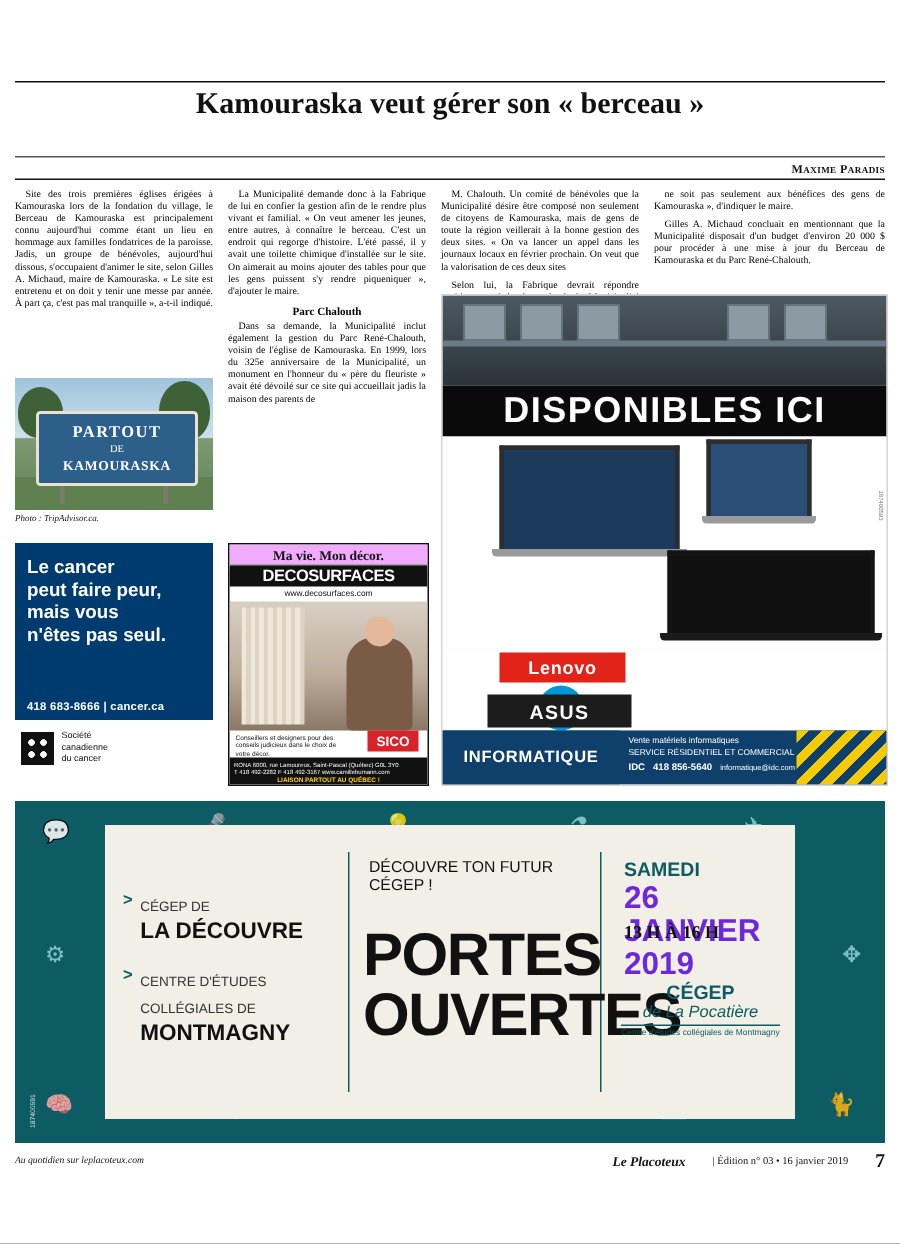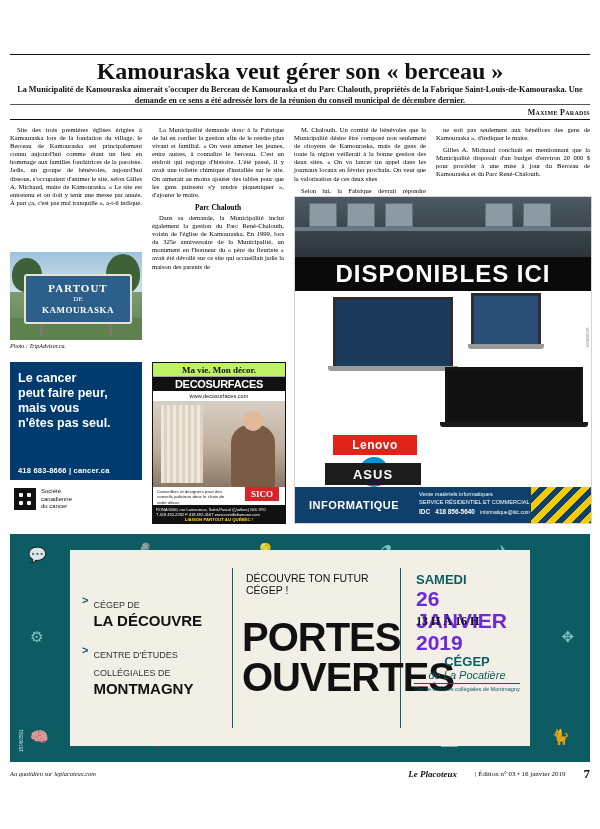--- a/index.html
+++ b/index.html
@@ -4,21 +4,21 @@
 <style>
   html,body{margin:0;padding:0;background:#6e6e6e;}
   body{font-family:"Liberation Serif", serif;}
   #page{
     position:relative;width:600px;height:829px;background:#ffffff;overflow:hidden;
   }
 
   
   .headline{
     position:absolute;left:10px;top:58px;width:580px;text-align:center;
-    font-family:"Liberation Serif", serif;font-weight:bold;font-size:24px;color:#111;
+    font-family:"Liberation Serif", serif;font-weight:bold;font-size:20px;color:#111;
   }
   .deck{
     position:absolute;left:10px;top:84px;width:580px;text-align:center;
     font-family:"Liberation Serif", serif;font-weight:bold;font-size:8.2px;line-height:11px;color:#111;
   }
   .byline{
     position:absolute;right:10px;top:108px;font-family:"Liberation Serif", serif;
     font-variant:small-caps;font-weight:bold;font-size:8px;letter-spacing:.3px;color:#111;
   }
   .rule{position:absolute;background:#111;}
@@ -98,21 +98,21 @@
   .ad-cancer .logo .txt{
     font-family:"Liberation Sans", sans-serif;font-size:6px;line-height:7.5px;color:#111;
   }
 
   
   .ad-deco{
     position:absolute;left:152px;top:362px;width:132px;height:160px;
     border:1px solid #111;background:#fff;overflow:hidden;
   }
   .ad-deco .hdr{
-    position:absolute;left:0;top:0;width:132px;height:13px;background:#bef264;color:#111;
+    position:absolute;left:0;top:0;width:132px;height:13px;background:#f0abfc;color:#111;
     font-family:"Liberation Serif", serif;font-weight:bold;font-size:9px;
     display:flex;align-items:center;justify-content:center;border-bottom:4px solid #a3a3a3;
   }
   .ad-deco .brand{
     position:absolute;left:0;top:14px;width:132px;height:14px;background:#111;color:#fff;
     font-family:"Liberation Sans", sans-serif;font-weight:bold;font-size:11px;
     display:flex;align-items:center;justify-content:center;letter-spacing:-.3px;
   }
   .ad-deco .site{
     position:absolute;left:0;top:28px;width:132px;height:9px;color:#111;
@@ -133,21 +133,21 @@
   }
   .ad-deco .photo2 .lady:before{
     content:"";position:absolute;left:12px;top:-14px;width:20px;height:20px;border-radius:50%;background:#e3b99a;
   }
   .ad-deco .cap{
     position:absolute;left:4px;top:126px;width:76px;
     font-family:"Liberation Sans", sans-serif;font-size:4.4px;line-height:5.4px;color:#111;
   }
   .ad-deco .sico{
     position:absolute;right:6px;top:124px;width:34px;height:14px;background:#d8232a;color:#fff;
-    font-family:Liberation Serif, serif;font-weight:bold;font-size:9px;
+    font-family:Liberation Sans, sans-serif;font-weight:bold;font-size:9px;
     display:flex;align-items:center;justify-content:center;
   }
   .ad-deco .foot{
     position:absolute;left:0;bottom:0;width:132px;height:18px;background:#111;color:#fff;
     font-family:"Liberation Sans", sans-serif;font-size:4px;line-height:5px;padding:2px 3px;
     box-sizing:border-box;
   }
   .ad-deco .foot .yellow{color:#ffd200;font-weight:bold;text-align:center;display:block;font-size:4.3px;}
 
   
@@ -284,21 +284,20 @@
   .footright .pg{font-weight:bold;font-size:13px;}
 </style>
 </head>
 <body>
 
 <div id="page">
 
   <div class="rule top"></div>
   <div class="headline">Kamouraska veut gérer son « berceau »</div>
   <div class="rule under-deck"></div>
-  <div class="deck">La Municipalité de Kamouraska aimerait s'occuper du Berceau de Kamouraska et du Parc Chalouth, propriétés de la Fabrique Saint-Louis-de-Kamouraska. Une demande en ce sens a été adressée lors de la réunion du conseil municipal de décembre dernier.</div>
   <div class="byline">Maxime Paradis</div>
   <div class="rule under-byline"></div>
 
   <div class="col" id="col1">
     <p class="first">Site des trois premières églises érigées à Kamouraska lors de la fondation du village, le Berceau de Kamouraska est principalement connu aujourd'hui comme étant un lieu en hommage aux familles fondatrices de la paroisse. Jadis, un groupe de bénévoles, aujourd'hui dissous, s'occupaient d'animer le site, selon Gilles A. Michaud, maire de Kamouraska. « Le site est entretenu et on doit y tenir une messe par année. À part ça, c'est pas mal tranquille », a-t-il indiqué.</p>
   </div>
 
   <div class="col" id="col2">
     <p class="first">La Municipalité demande donc à la Fabrique de lui en confier la gestion afin de le rendre plus vivant et familial. « On veut amener les jeunes, entre autres, à connaître le berceau. C'est un endroit qui regorge d'histoire. L'été passé, il y avait une toilette chimique d'installée sur le site. On aimerait au moins ajouter des tables pour que les gens puissent s'y rendre piqueniquer », d'ajouter le maire.</p>
     <div class="subhead">Parc Chalouth</div>

